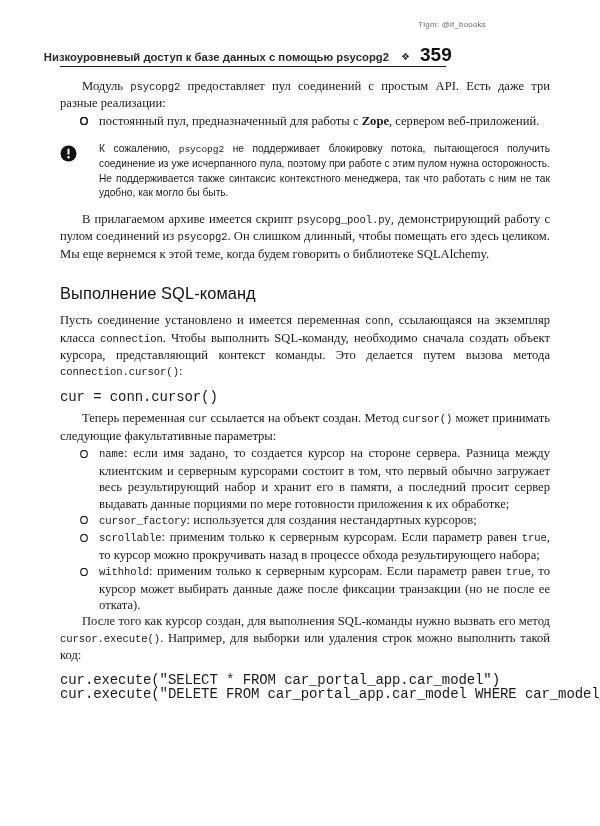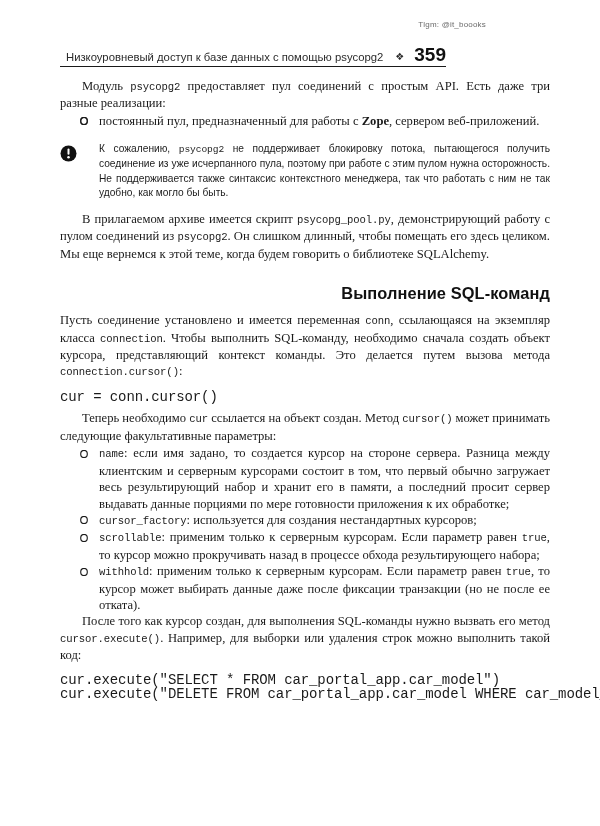--- a/index.html
+++ b/index.html
@@ -42,21 +42,21 @@
     align-items: baseline;
     justify-content: flex-end;
     font-family: "Liberation Sans", "DejaVu Sans", sans-serif;
     font-size: 11.3px;
     color: #2b2b2b;
     padding-bottom: 4px;
   }
   .runhead-title {
     font-family: "Liberation Sans", "DejaVu Sans", sans-serif;
     font-size: 11.3px;
-    font-weight: 400;
+    font-weight: 700;
     color: #2b2b2b;
     white-space: nowrap;
   }
   .runhead-orn {
     margin: 0 10px 0 12px;
     font-size: 10px;
     color: #2b2b2b;
     position: relative;
     top: -1px;
   }
@@ -147,25 +147,24 @@
     line-height: 14.2px;
     text-align: justify;
     color: #1c1c1c;
   }
   .note-text .mono { font-size: 9.6px; }
 
   
   h2.sect {
     font-family: "Liberation Sans", "DejaVu Sans", sans-serif;
     font-size: 16.4px;
-    font-weight: 700;
+    font-weight: 400;
     color: #111;
     margin: 22px 0 9px 0;
     letter-spacing: 0.1px;
-    text-align: right;
   }
 
   
   pre.code {
     font-family: Liberation Mono, monospace;
     font-size: 14px;
     line-height: 14.6px;
     color: #1a1a1a;
     margin: 9px 0 0 0;
     padding: 0;
@@ -226,21 +225,21 @@
     <p class="body"><span>В прилагаемом архиве имеется скрипт </span><code class="mono">psycopg_pool.py</code><span>, демонстрирующий работу с пулом соединений из </span><code class="mono">psycopg2</code><span>. Он слишком длинный, чтобы помещать его здесь целиком. Мы еще вернемся к этой теме, когда будем говорить о библиотеке SQLAlchemy.</span></p>
 
     <h2 class="sect">Выполнение SQL-команд</h2>
 
     <p class="body" style="text-indent:0"><span>Пусть соединение установлено и имеется переменная </span><code class="mono">conn</code><span>, ссылающаяся на экземпляр класса </span><code class="mono">connection</code><span>. Чтобы выполнить SQL-команду, необходимо сначала создать объект курсора, представляющий контекст команды. Это делается путем вызова метода </span><code class="mono">connection.cursor()</code><span>:</span></p>
 
     <pre class="code">cur = conn.cursor()</pre>
 
     <div class="gap-s"></div>
 
-    <p class="body"><span>Теперь необходимо </span><code class="mono">cur</code><span> ссылается на объект создан. Метод </span><code class="mono">cursor()</code><span> может принимать следующие факультативные параметры:</span></p>
+    <p class="body"><span>Теперь переменная </span><code class="mono">cur</code><span> ссылается на объект создан. Метод </span><code class="mono">cursor()</code><span> может принимать следующие факультативные параметры:</span></p>
 
     <ul class="bl">
       <li>
         <span class="bullet">
             <svg width="8" height="8" viewBox="0 0 8 8">
               <ellipse cx="4" cy="4" rx="3.3" ry="3.6" fill="none" stroke="#1a1a1a" stroke-width="1.1"></ellipse>
             </svg>
           </span>
         <code class="mono">name</code><span>: если имя задано, то создается курсор на стороне сервера. Разница между клиентским и серверным курсорами состоит в том, что первый обычно загружает весь результирующий набор и хранит его в памяти, а последний просит сервер выдавать данные порциями по мере готовности приложения к их обработке;</span>
       </li>

